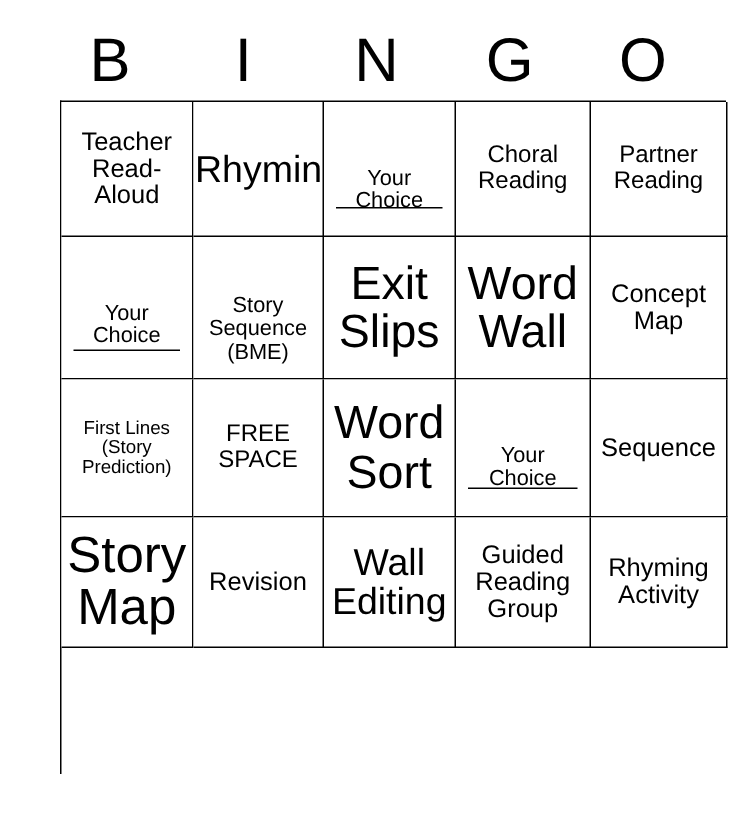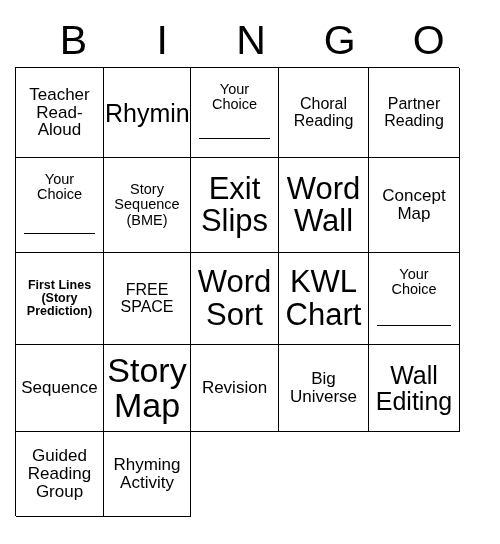--- a/index.html
+++ b/index.html
@@ -39,21 +39,21 @@
     line-height: 48px;
     font-weight: normal;
     letter-spacing: 0;
     color: #000;
     user-select: none;
   }
 
   
   .grid {
     position: absolute;
-    left: 15px;
+    left: 40px;
     top: 67px;
     width: 444px;
     height: 449px;
     box-sizing: border-box;
     display: grid;
     grid-template-columns: 88px 87px 88px 90px 91px;
     grid-template-rows: 90px 95px 92px 87px 85px;
     border-top: 1.5px solid #000;
     border-left: 1.5px solid #000;
     background: #ffffff;
@@ -75,22 +75,22 @@
   .cell-text {
     display: block;
     width: 100%;
     line-height: 1.04;
     word-break: normal;
     hyphens: none;
     white-space: pre-line;
   }
 
   
-  .fs-xs  { font-size: 12.5px; font-weight: bold; }
-  .fs-sm  { font-size: 14.5px; }
+  .fs-xs  { font-size: 12.5px; }
+  .fs-sm  { font-size: 14.5px; margin-top: 30px; }
   .fs-md  { font-size: 17px; }
   .fs-lg  { font-size: 16px; }
   .fs-xl  { font-size: 25px; }
   .fs-xxl { font-size: 31px; }
   .fs-huge{ font-size: 34px; }
 
   
   .choice-cell {
     justify-content: flex-start;
     padding-top: 14px;
@@ -167,44 +167,36 @@
 Prediction)</span>
       </div>
       <div class="cell">
         <span class="cell-text fs-lg">FREE
 SPACE</span>
       </div>
       <div class="cell">
         <span class="cell-text fs-xxl">Word
 Sort</span>
       </div>
-      <div class="cell">
-        <span class="cell-text fs-xxl">KWL
-Chart</span>
-      </div>
       <div class="cell choice-cell">
         <span class="cell-text fs-sm">Your
 Choice</span>
         <div class="write-line"></div>
       </div>
       <div class="cell">
         <span class="cell-text fs-md">Sequence</span>
       </div>
       <div class="cell">
         <span class="cell-text fs-huge">Story
 Map</span>
       </div>
       <div class="cell">
         <span class="cell-text fs-md">Revision</span>
       </div>
       <div class="cell">
-        <span class="cell-text fs-md">Big
-Universe</span>
-      </div>
-      <div class="cell">
         <span class="cell-text fs-xl">Wall
 Editing</span>
       </div>
       <div class="cell">
         <span class="cell-text fs-md">Guided
 Reading
 Group</span>
       </div>
       <div class="cell">
         <span class="cell-text fs-md">Rhyming

